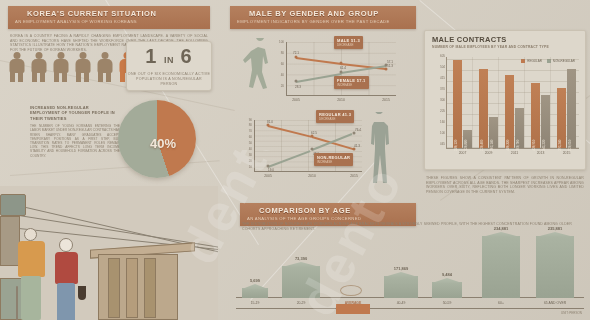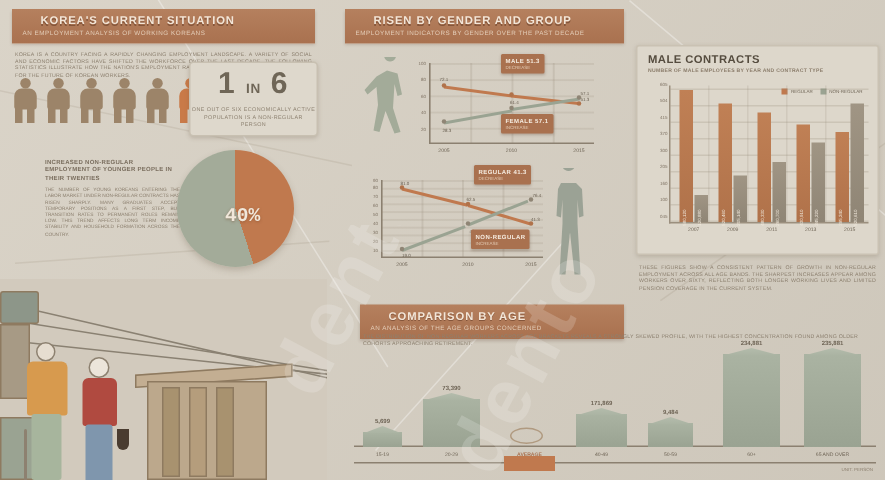--- a/index.html
+++ b/index.html
@@ -103,21 +103,20 @@
     width:78px; height:78px; border-radius:50%;
     background:conic-gradient(from 0deg,
       #c0794e 0deg 162deg,
       #a3ab99 162deg 360deg);
     box-shadow:0 2px 4px rgba(95,80,60,.25);
   }
   #pieLabel {
     position:absolute; left:150px; top:136px;
     font-size:13px; font-weight:bold; color:#f0e7da;
     text-shadow:0 1px 2px rgba(110,60,30,.45);
-    font-family:Liberation Mono, monospace;
   }
 
   
   #illus {
     position:absolute; left:0; top:186px; width:218px; height:134px;
     overflow:hidden;
   }
   #illus .sky { position:absolute; inset:0; background:#d2cabd; }
   .wire {
     position:absolute; height:1px; background:#8a8172;
@@ -386,21 +385,21 @@
         <div class="tr" style="left:3px;top:14px;width:23px;height:32px;background:#b04a40;"></div>
         <div class="lg" style="left:5px;top:45px;width:18px;height:40px;background:#7f96ad;"></div>
         <div class="lg" style="left:26px;top:48px;width:8px;height:14px;background:#4a3c30;border-radius:0 0 4px 4px;"></div>
       </div>
     </div>
   </div>
 
   <div class="col" id="colMid">
 
     <div class="hdr" style="margin:6px 4px 0 6px;">
-      <div class="t1">RISEN BY GENDER AND GROUP</div>
+      <div class="t1">MALE BY GENDER AND GROUP</div>
       <div class="t2">EMPLOYMENT INDICATORS BY GENDER OVER THE PAST DECADE</div>
     </div>
 
     <svg style="position:absolute;left:14px;top:38px;" width="40" height="58" viewBox="0 0 40 58">
       <path d="M22 3 a4 4 0 1 1 .1 0 z M20 9 l7 2 l3 14 l-3 1 l-2 -8 l-1 16 l5 16 l-4 1 l-6 -15 l-4 14 l-4 -1 l3 -17 l-1 -12 l-6 5 l-2 -3 l8 -9 z" fill="#a3ab99"></path>
     </svg>
 
     <div class="lchart" id="chart1" style="position:absolute;left:62px;top:42px;width:110px;height:54px;">
       <div class="lgrid" style="background-size:27.5px 10.8px;"></div>
       <div class="axis-y" style="left:0;top:0;width:1px;height:54px;"></div>

